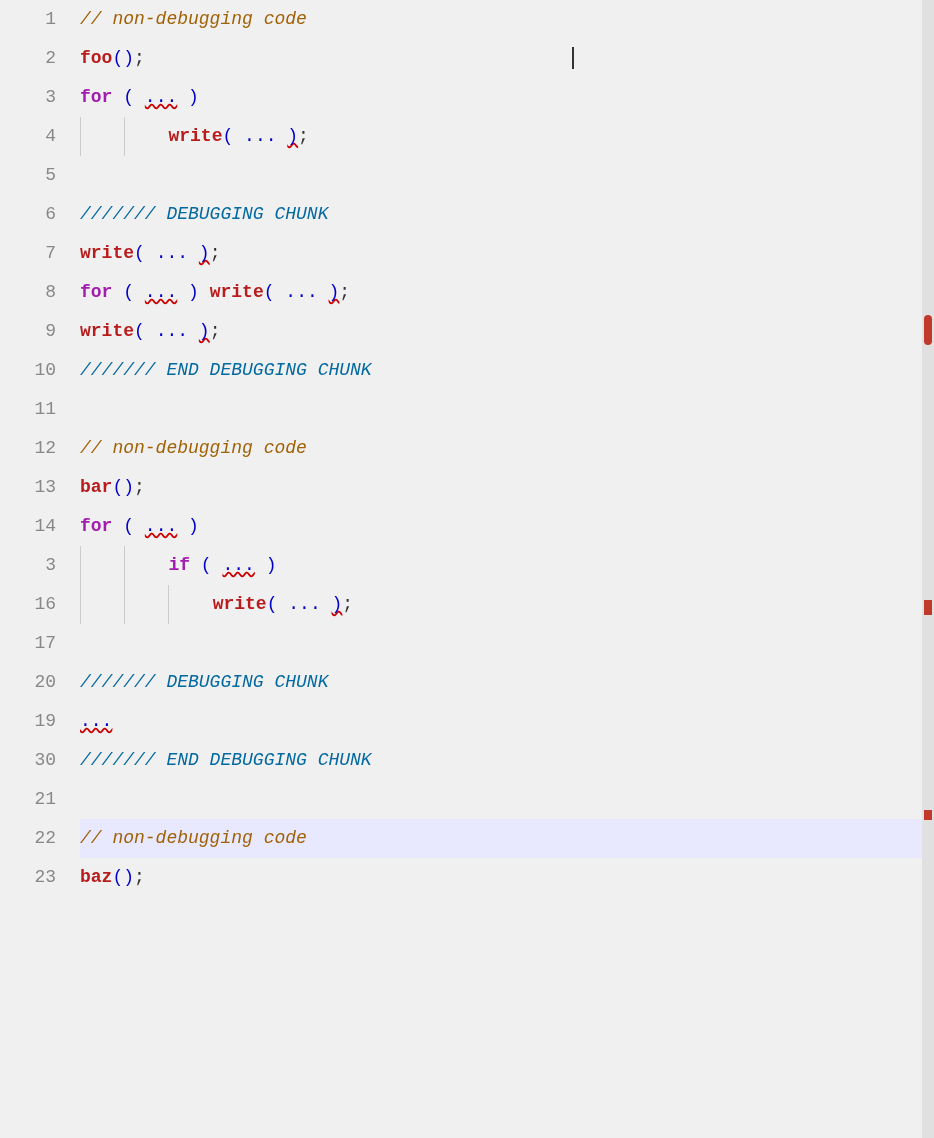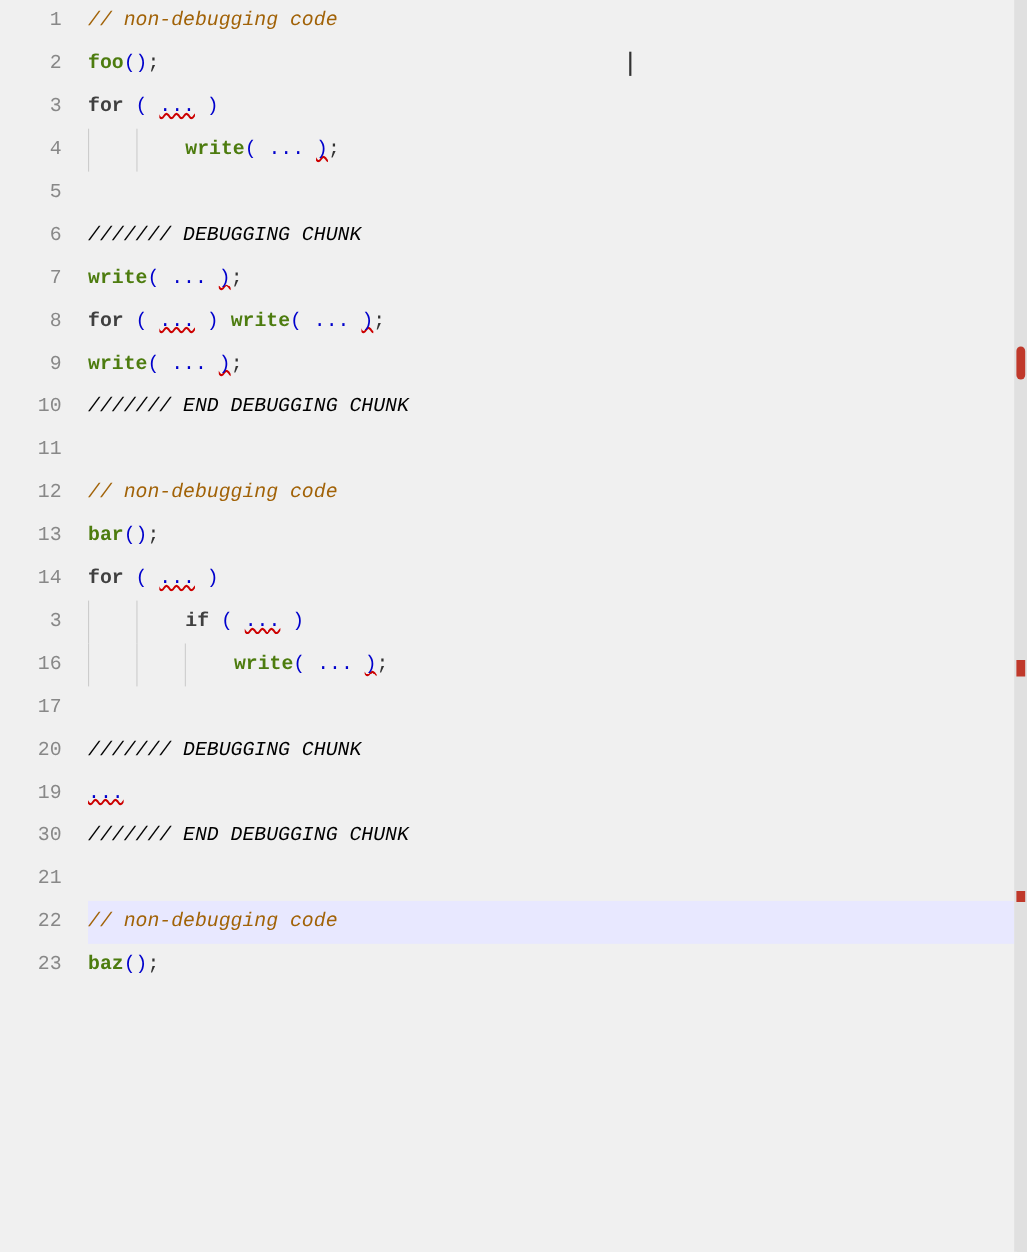--- a/index.html
+++ b/index.html
@@ -73,26 +73,26 @@
 
     .scrollbar-marker {
       width: 8px;
       background: #c0392b;
       margin-left: 2px;
       position: absolute;
     }
 
     
     .comment { color: #a16207; font-style: italic; }
-    .keyword { color: #404040; font-weight: bold; }
-    .func { color: #4d7c0f; font-weight: bold; font-family: Liberation Mono, monospace; }
+    .keyword { color: #a21caf; font-weight: bold; }
+    .func { color: #b91c1c; font-weight: bold; font-family: Liberation Mono, monospace; }
     .paren { color: #0000cc; }
     .dots { color: #0000cc; }
     .semi { color: #333; }
-    .debug-marker { color: #000000; font-style: italic; }
+    .debug-marker { color: #0369a1; font-style: italic; }
 
     
     .squiggle {
       text-decoration: underline wavy #cc0000;
       text-decoration-skip-ink: none;
     }
 
     
     .cursor {
       display: inline-block;

